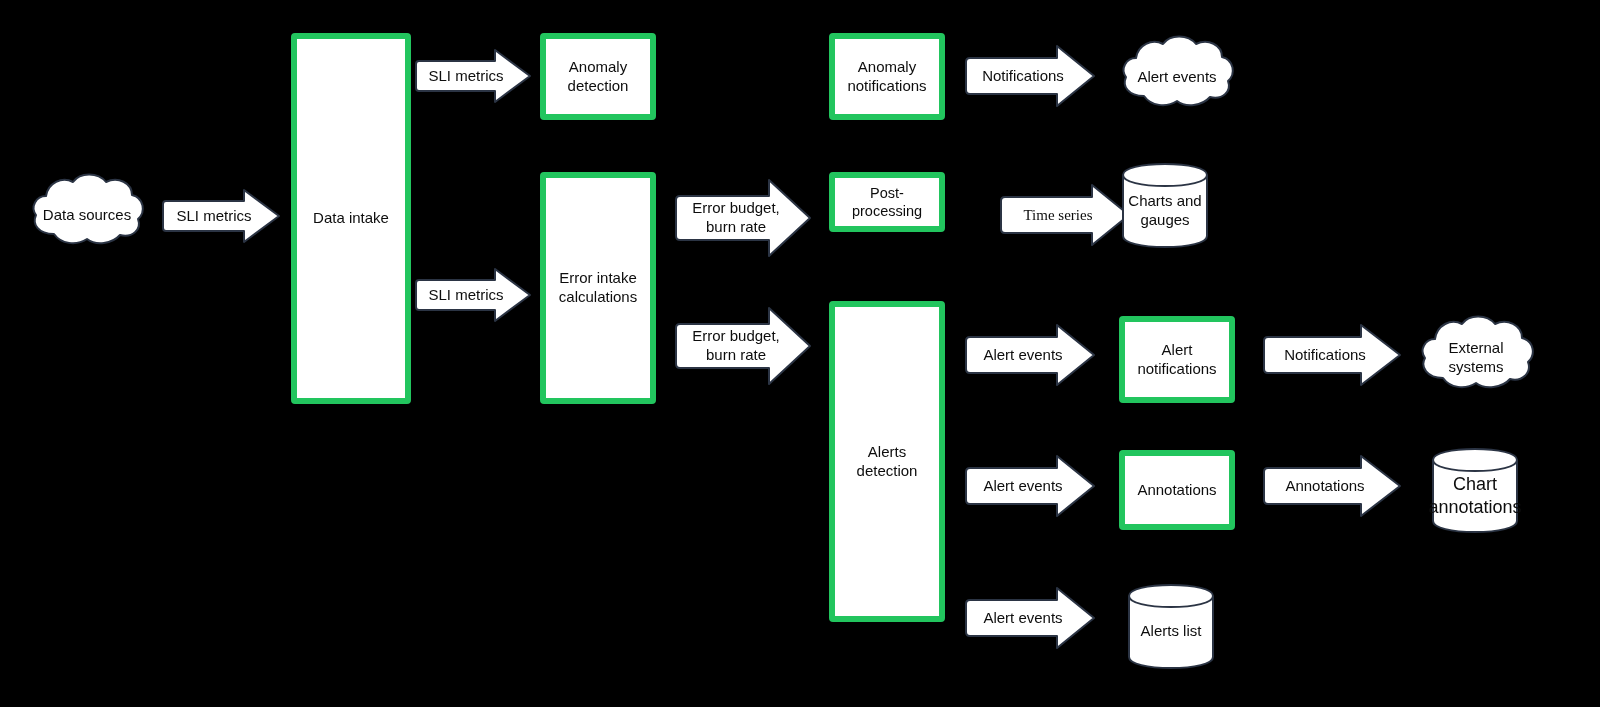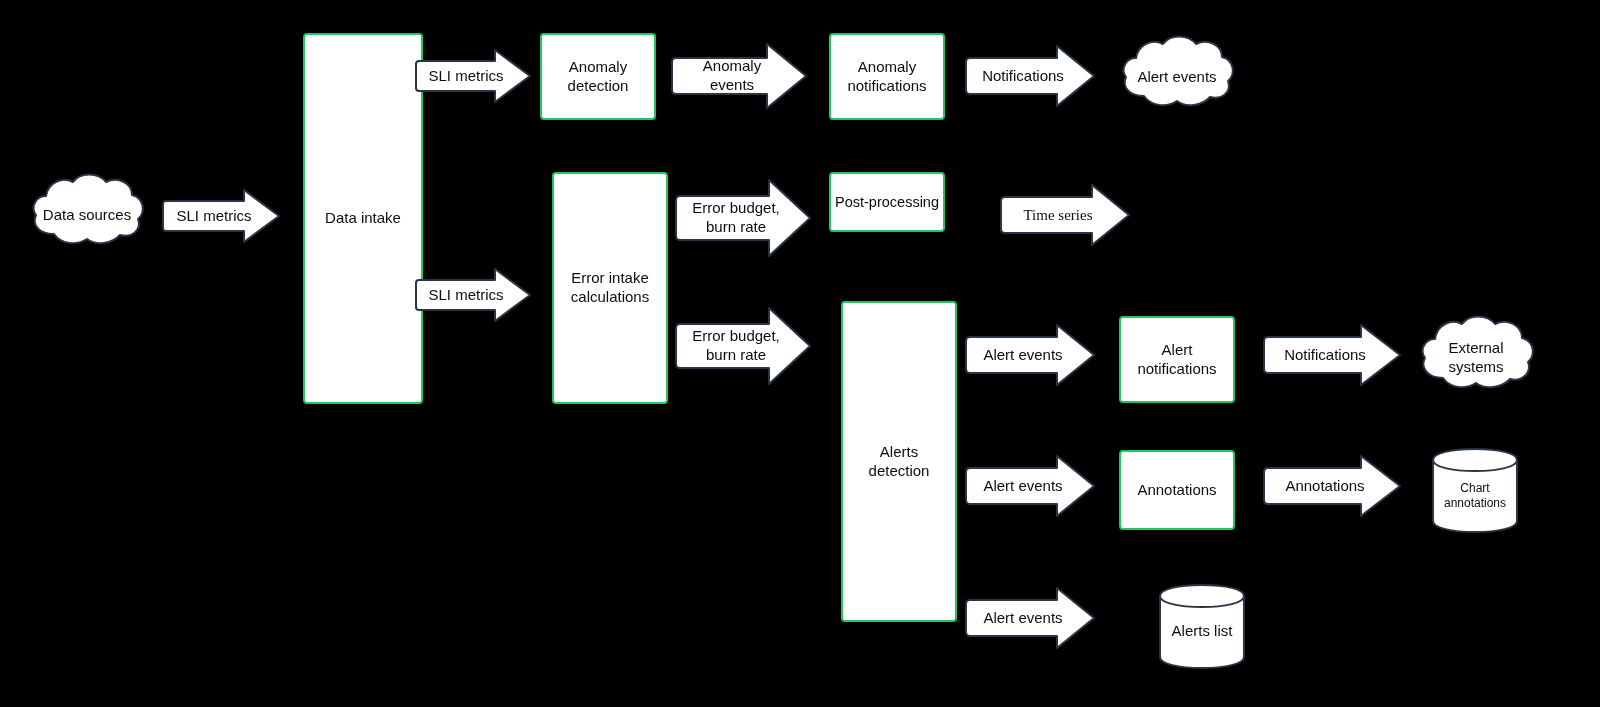--- a/index.html
+++ b/index.html
@@ -4,27 +4,27 @@
 <style>
   html,body{margin:0;padding:0;background:#000;}
   body{width:1600px;height:707px;position:relative;overflow:hidden;
        font-family:"Liberation Sans","DejaVu Sans",sans-serif;}
   #stage{position:absolute;left:0;top:0;width:1600px;height:707px;background:#000;}
   .node{position:absolute;box-sizing:border-box;}
 
   
   .rect{
     background:#ffffff;
-    border:2px solid #22c55e;
+    border:6px solid #22c55e;
     border-radius:4px;
     display:flex;align-items:center;justify-content:center;
     text-align:center;color:#0d0d0d;font-size:15px;line-height:1.25;
     padding:2px 3px;
   }
-  .rect.tall{align-items:center;margin-left:12px;}
+  .rect.tall{align-items:center;}
 
   
   .shape{position:absolute;left:0;top:0;width:100%;height:100%;overflow:visible;}
   .shape path,.shape ellipse,.shape polygon{
     fill:#ffffff;stroke:#2b3444;stroke-width:2;stroke-linejoin:round;
   }
   .lbl{
     position:absolute;left:0;top:0;width:100%;height:100%;
     display:flex;align-items:center;justify-content:center;
     text-align:center;color:#0d0d0d;font-size:15px;line-height:1.25;
@@ -70,28 +70,20 @@
     <div class="lbl">
         <span>SLI metrics</span>
       </div>
   </div>
 
   <div class="node rect" style="left:540px;top:33px;width:116px;height:87px;white-space:pre-line;">
     <span>Anomaly
 detection</span>
   </div>
 
-  <div class="node arrow" style="left:669px;top:42px;width:140px;height:68px;">
-    <svg class="shape" viewBox="0 0 140 68" preserveAspectRatio="none">
-      <path d="M3,20 q0-4 4-4 H98 V2 L137,34 L98,66 V52 H7 q-4,0 -4-4 Z"></path>
-    </svg>
-    <div class="lbl">
-        <span>Anomaly events</span>
-      </div>
-  </div>
 
   <div class="node rect" style="left:829px;top:33px;width:116px;height:87px;white-space:pre-line;">
     <span>Anomaly
 notifications</span>
   </div>
 
   <div class="node arrow" style="left:963px;top:44px;width:134px;height:64px;">
     <svg class="shape" viewBox="0 0 134 64" preserveAspectRatio="none">
       <path d="M3,18 q0-4 4-4 H94 V2 L131,32 L94,62 V50 H7 q-4,0 -4-4 Z"></path>
     </svg>
@@ -139,20 +131,30 @@
 
   <div class="node arrow" style="left:998px;top:183px;width:134px;height:64px;font-family:Liberation Serif, serif;">
     <svg class="shape" viewBox="0 0 134 64" preserveAspectRatio="none">
       <path d="M3,18 q0-4 4-4 H94 V2 L131,32 L94,62 V50 H7 q-4,0 -4-4 Z"></path>
     </svg>
     <div class="lbl">
         <span>Time series</span>
       </div>
   </div>
 
+  <div class="node" style="left:1121px;top:162px;width:88px;height:87px;">
+    <svg class="shape" viewBox="0 0 88 87" preserveAspectRatio="none">
+      <path d="M2,13 C2,6 21,2 44,2 C67,2 86,6 86,13 V74 C86,81 67,85 44,85 C21,85 2,81 2,74 Z"></path>
+      <path d="M2,13 C2,20 21,24 44,24 C67,24 86,20 86,13" style="fill:none;"></path>
+    </svg>
+    <div class="lbl cyl">
+        <span style="white-space:pre-line;">Charts and
+gauges</span>
+      </div>
+  </div>
 
   <div class="node arrow" style="left:673px;top:306px;width:140px;height:80px;">
     <svg class="shape" viewBox="0 0 140 80" preserveAspectRatio="none">
       <path d="M3,22 q0-4 4-4 H96 V2 L137,40 L96,78 V62 H7 q-4,0 -4-4 Z"></path>
     </svg>
     <div class="lbl" style="white-space:pre-line;"><span>Error budget,
 burn rate</span></div>
   </div>
 
   <div class="node rect tall" style="left:829px;top:301px;width:116px;height:321px;white-space:pre-line;">
@@ -216,35 +218,35 @@
         <span>Annotations</span>
       </div>
   </div>
 
   <div class="node" style="left:1431px;top:447px;width:88px;height:87px;">
     <svg class="shape" viewBox="0 0 88 87" preserveAspectRatio="none">
       <path d="M2,13 C2,6 21,2 44,2 C67,2 86,6 86,13 V74 C86,81 67,85 44,85 C21,85 2,81 2,74 Z"></path>
       <path d="M2,13 C2,20 21,24 44,24 C67,24 86,20 86,13" style="fill:none;"></path>
     </svg>
     <div class="lbl cyl">
-        <span style="white-space:pre-line;font-size:12px;">Chart
+        <span style="white-space:pre-line;font-size:18px;">Chart
 annotations</span>
       </div>
   </div>
 
   <div class="node arrow" style="left:963px;top:586px;width:134px;height:64px;">
     <svg class="shape" viewBox="0 0 134 64" preserveAspectRatio="none">
       <path d="M3,18 q0-4 4-4 H94 V2 L131,32 L94,62 V50 H7 q-4,0 -4-4 Z"></path>
     </svg>
     <div class="lbl">
         <span>Alert events</span>
       </div>
   </div>
 
-  <div class="node" style="left:1158px;top:583px;width:88px;height:87px;">
+  <div class="node" style="left:1127px;top:583px;width:88px;height:87px;">
     <svg class="shape" viewBox="0 0 88 87" preserveAspectRatio="none">
       <path d="M2,13 C2,6 21,2 44,2 C67,2 86,6 86,13 V74 C86,81 67,85 44,85 C21,85 2,81 2,74 Z"></path>
       <path d="M2,13 C2,20 21,24 44,24 C67,24 86,20 86,13" style="fill:none;"></path>
     </svg>
     <div class="lbl cyl">
         <span>Alerts list</span>
       </div>
   </div>
 
 </div>

